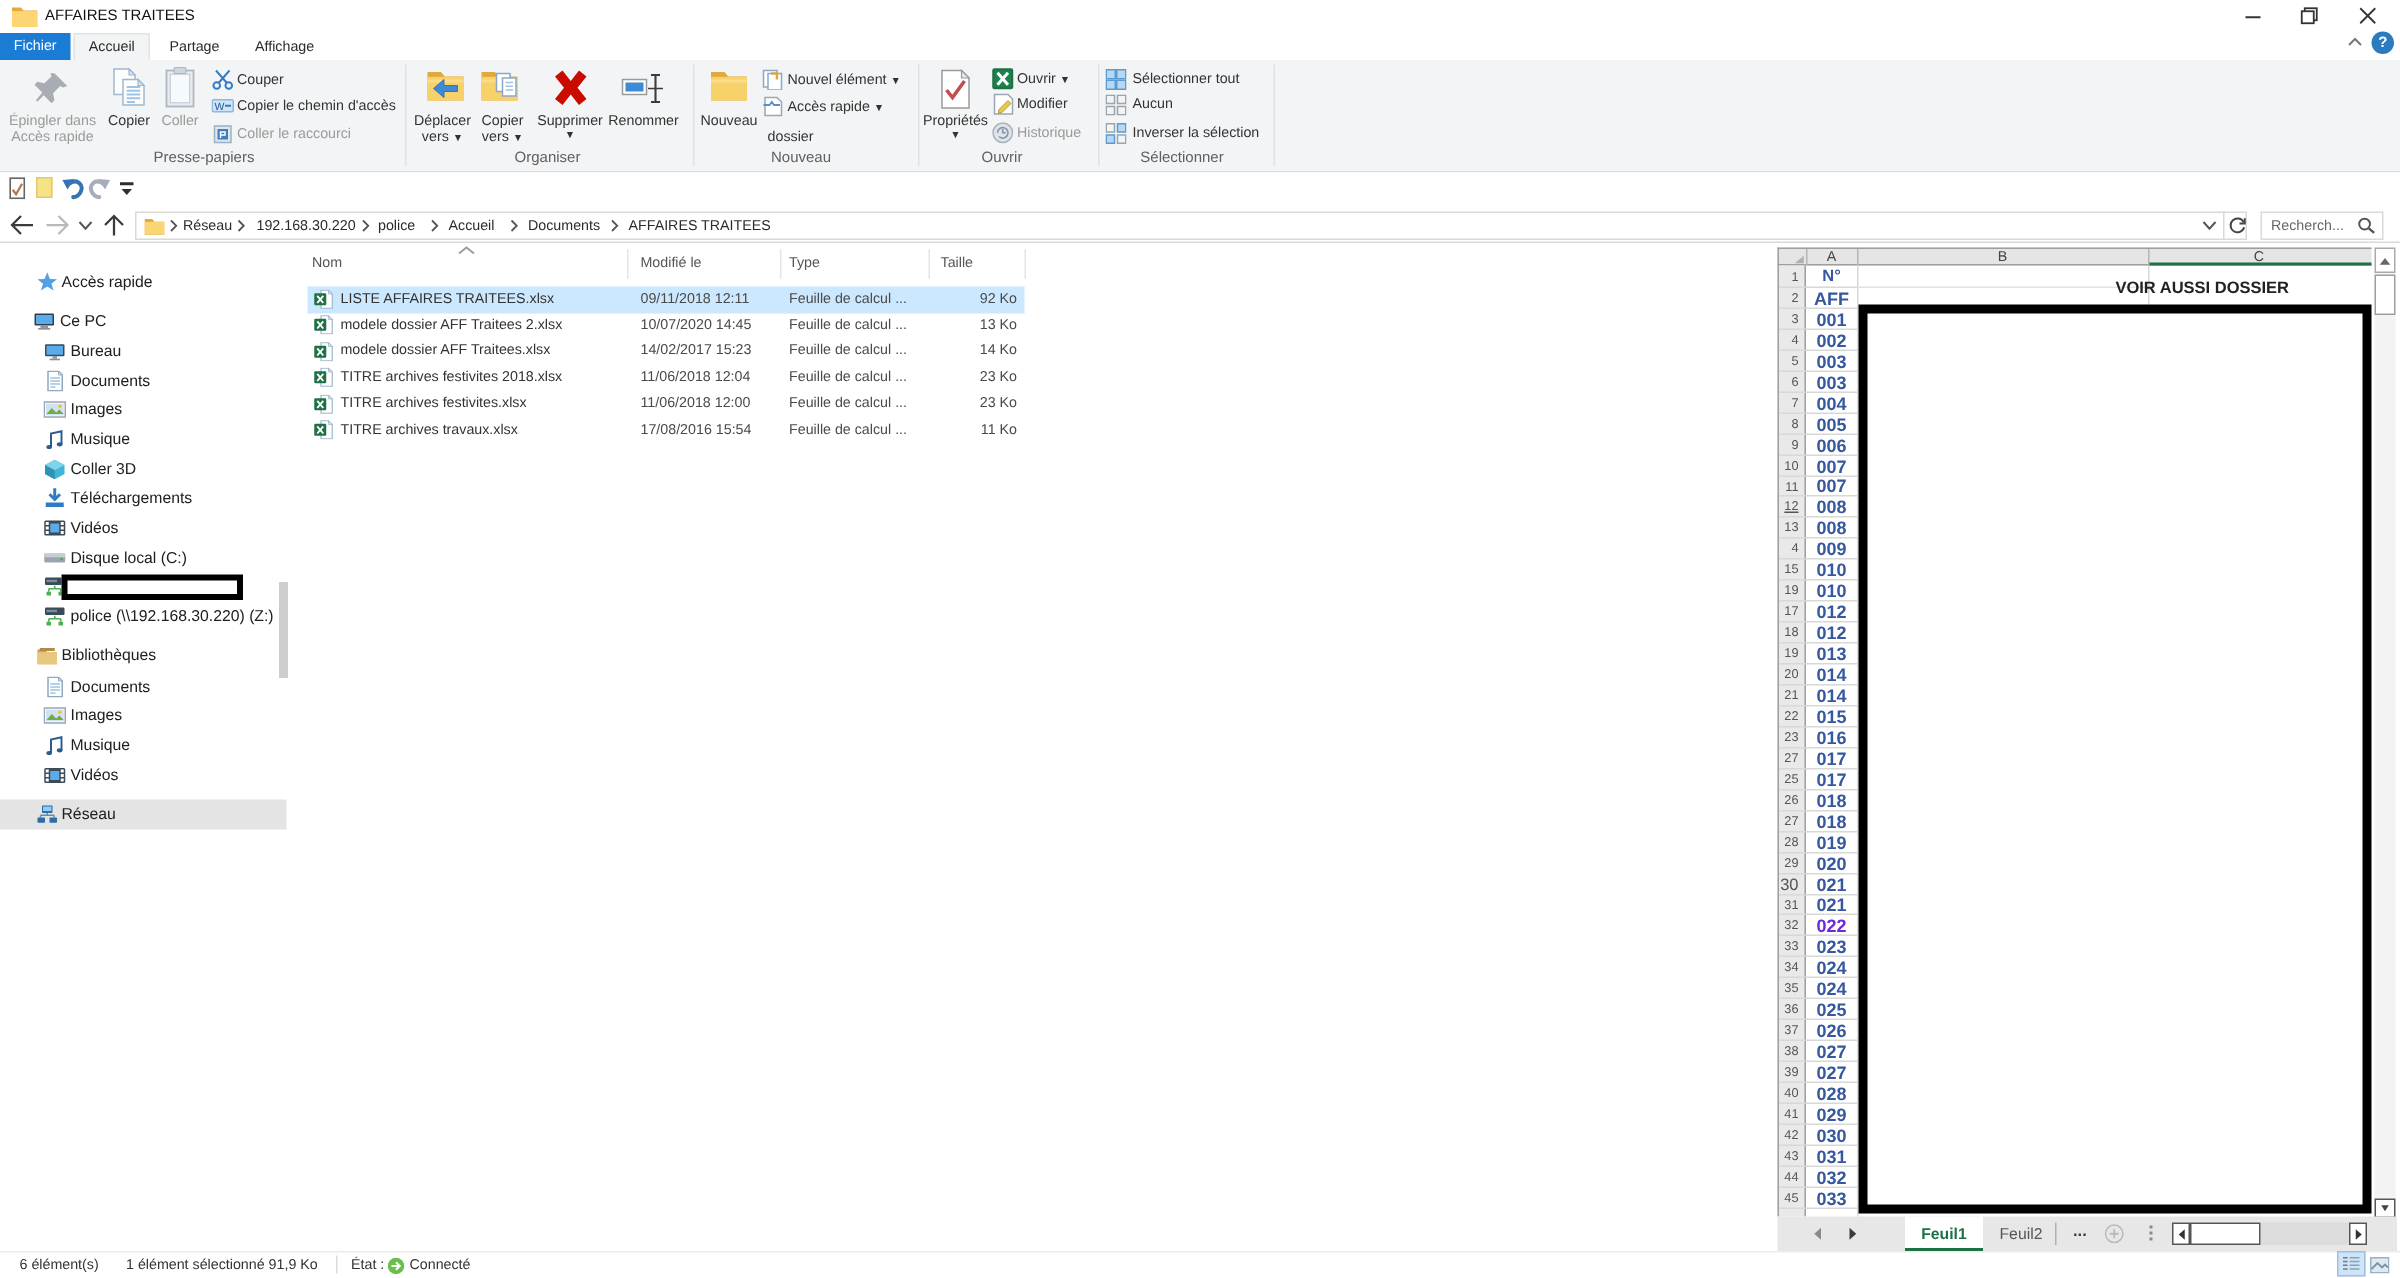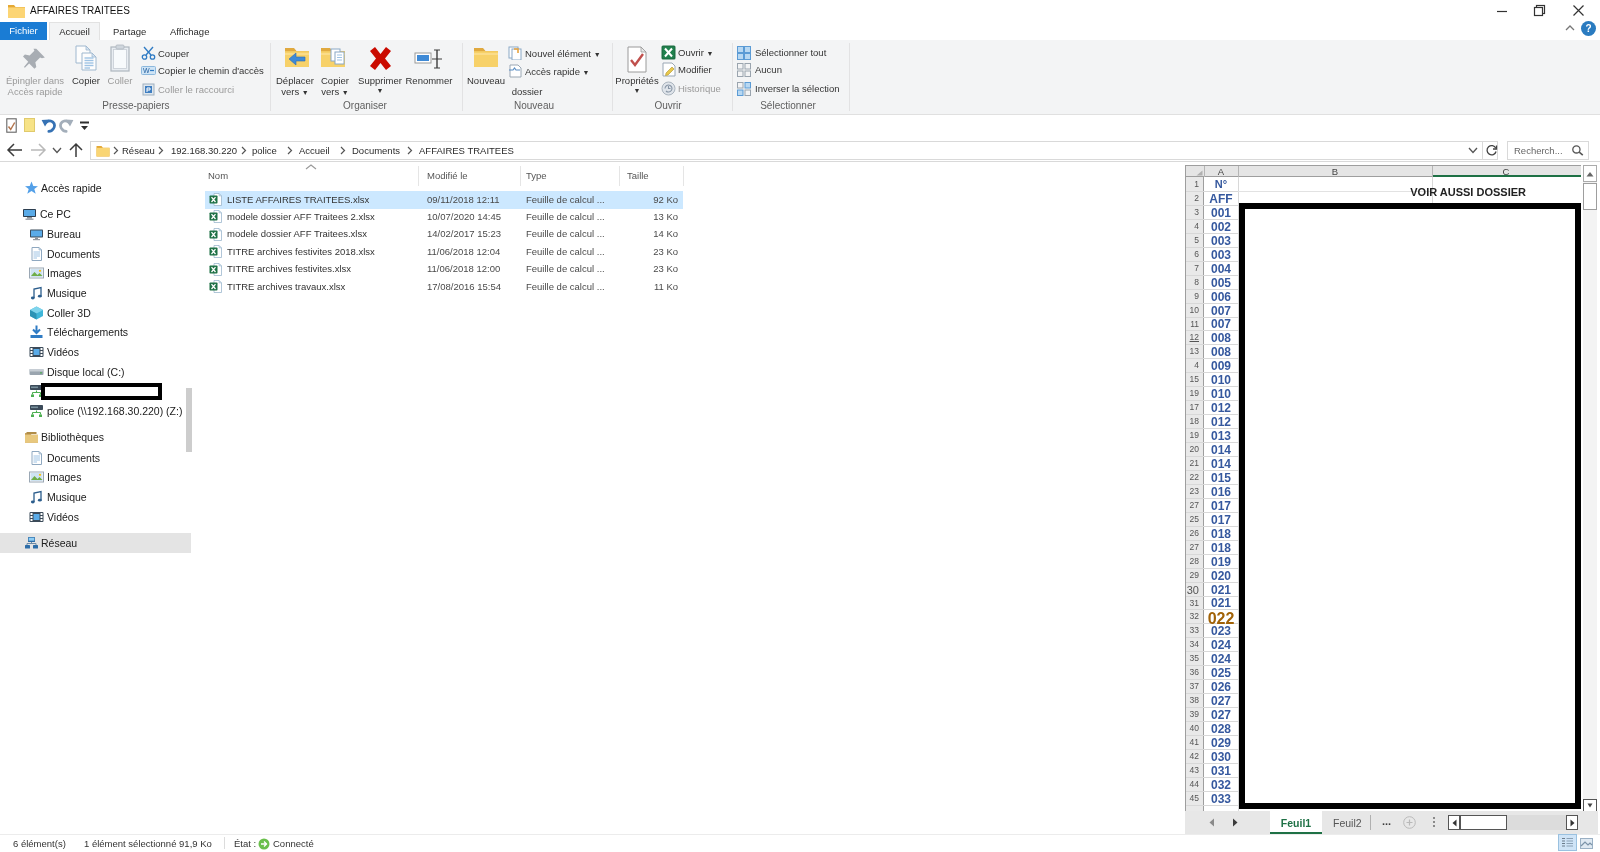--- a/index.html
+++ b/index.html
@@ -621,21 +621,21 @@
 <div class="ab" style="position:absolute;left:1186px;top:581.55px;width:52px;height:1px;background:#d8d8d8;"></div>
 <div class="tx ctr" style="left:1221px;top:569.5px;font-size:12px;font-weight:bold;color:#35589e;">020</div>
 <div class="tx" style="left:1199px;top:584.5px;font-size:11px;color:#555;transform:translateX(-100%);">30</div>
 <div class="ab" style="position:absolute;left:1186px;top:595.5px;width:52px;height:1px;background:#d8d8d8;"></div>
 <div class="tx ctr" style="left:1221px;top:583.5px;font-size:12px;font-weight:bold;color:#35589e;">021</div>
 <div class="tx" style="left:1199px;top:598.5px;font-size:8.5px;color:#555;transform:translateX(-100%);">31</div>
 <div class="ab" style="position:absolute;left:1186px;top:609.45px;width:52px;height:1px;background:#d8d8d8;"></div>
 <div class="tx ctr" style="left:1221px;top:597.4px;font-size:12px;font-weight:bold;color:#35589e;">021</div>
 <div class="tx" style="left:1199px;top:612.4px;font-size:8.5px;color:#555;transform:translateX(-100%);">32</div>
 <div class="ab" style="position:absolute;left:1186px;top:623.4000000000001px;width:52px;height:1px;background:#d8d8d8;"></div>
-<div class="tx ctr" style="left:1221px;top:611.4px;font-size:16px;font-weight:bold;color:#a16207;">022</div>
+<div class="tx ctr" style="left:1221px;top:611.4px;font-size:12px;font-weight:bold;color:#6d28d9;">022</div>
 <div class="tx" style="left:1199px;top:626.4px;font-size:8.5px;color:#555;transform:translateX(-100%);">33</div>
 <div class="ab" style="position:absolute;left:1186px;top:637.35px;width:52px;height:1px;background:#d8d8d8;"></div>
 <div class="tx ctr" style="left:1221px;top:625.3px;font-size:12px;font-weight:bold;color:#35589e;">023</div>
 <div class="tx" style="left:1199px;top:640.3px;font-size:8.5px;color:#555;transform:translateX(-100%);">34</div>
 <div class="ab" style="position:absolute;left:1186px;top:651.3px;width:52px;height:1px;background:#d8d8d8;"></div>
 <div class="tx ctr" style="left:1221px;top:639.3px;font-size:12px;font-weight:bold;color:#35589e;">024</div>
 <div class="tx" style="left:1199px;top:654.3px;font-size:8.5px;color:#555;transform:translateX(-100%);">35</div>
 <div class="ab" style="position:absolute;left:1186px;top:665.25px;width:52px;height:1px;background:#d8d8d8;"></div>
 <div class="tx ctr" style="left:1221px;top:653.2px;font-size:12px;font-weight:bold;color:#35589e;">024</div>
 <div class="tx" style="left:1199px;top:668.2px;font-size:8.5px;color:#555;transform:translateX(-100%);">36</div>

